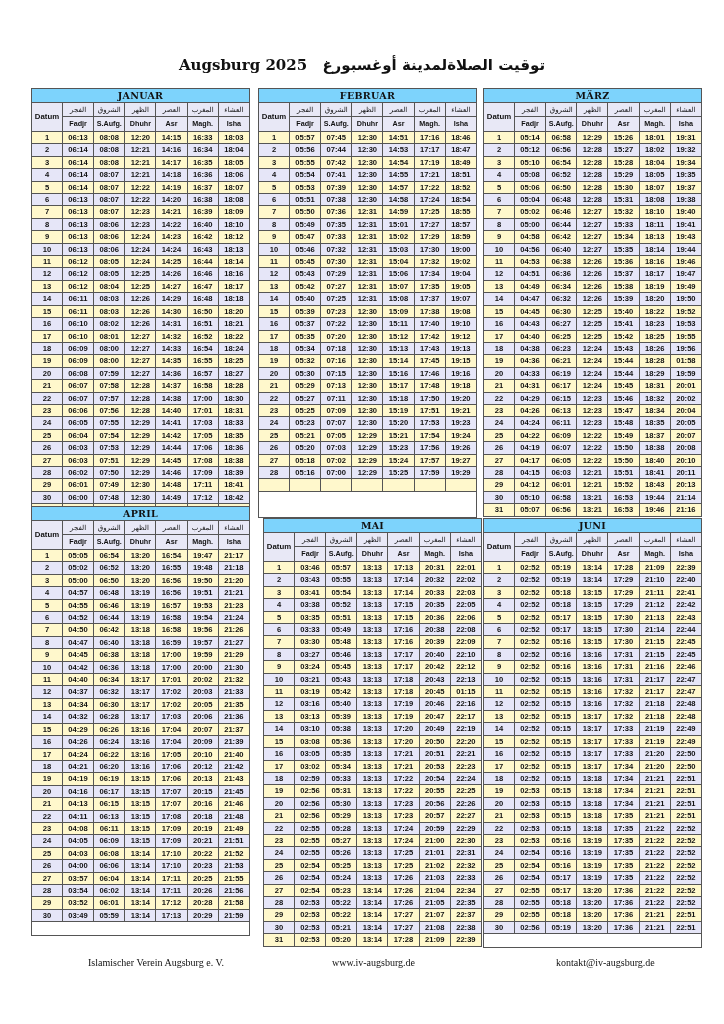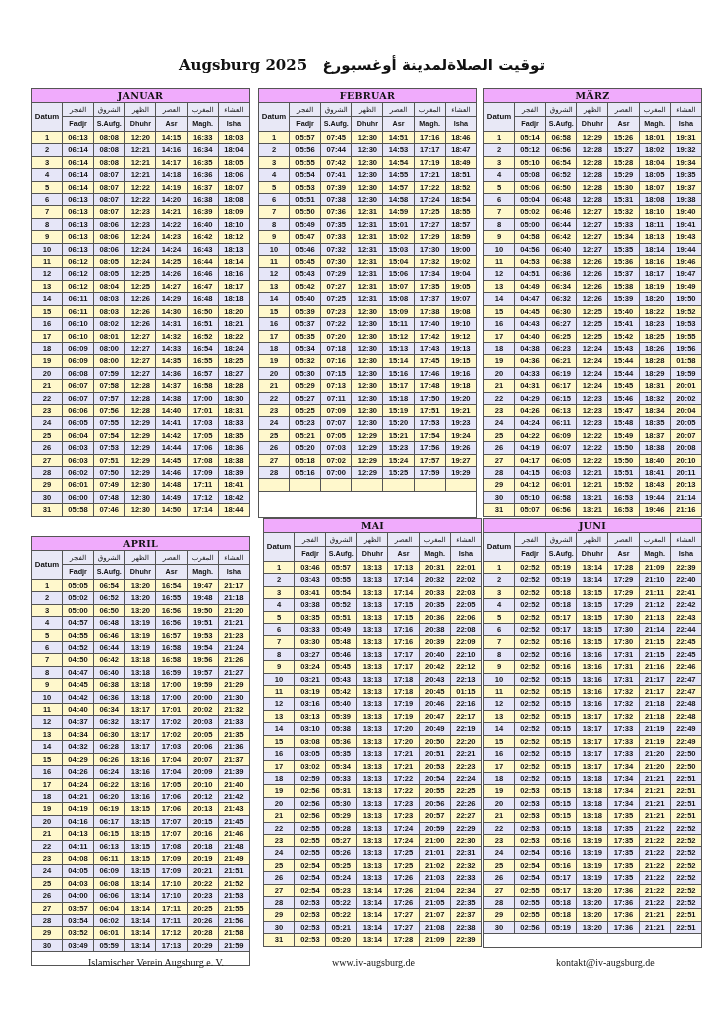--- a/index.html
+++ b/index.html
@@ -7,21 +7,21 @@
          font-family:"DejaVu Sans", sans-serif; color:#111; }
   .title { position:absolute; top:56px; left:0; width:724px; text-align:center;
            font-family:"DejaVu Serif", serif; font-weight:bold; font-size:15px; }
   .title .ar { margin-left:10px; font-family:"DejaVu Sans", sans-serif; font-weight:bold;margin-top:36px; }
   .grid { position:absolute; left:31px; top:88px; width:670px; }
   .month { position:absolute; width:219px; }
   table { border-collapse:collapse; width:100%; table-layout:fixed;
           font-family:"Liberation Sans", sans-serif; font-weight:bold; }
   td, th { border:1px solid #555; padding:0; text-align:center; font-size:7.6px;
            height:11.4px; line-height:11.4px; overflow:hidden; white-space:nowrap; }
-  th.mhead { background:#f0abfc; font-family:"DejaVu Serif", serif; font-size:9.5px;
+  th.mhead { background:#7dd3fc; font-family:"DejaVu Serif", serif; font-size:9.5px;
              height:13px; line-height:13px; letter-spacing:0.3px; }
   th.colh { background:#e8e8f6; font-size:7.2px; font-weight:bold; height:14px; line-height:14px; }
   th.colh.ar { font-size:7px; font-weight:normal; height:13px; line-height:13px; }
   th.datum { background:#e8e8f6; font-size:7.8px; }
   tr.odd td { background:#fff8cc; }
   tr.even td { background:#e6e6f8; }
   tr.blank td { background:#fff8cc; }
   td.empty { background:#ffffff !important; border-left:1px solid #555; border-right:1px solid #555; }
   col.c0 { width:31px; }
   .footer { position:absolute; top:957px; font-family:Liberation Serif, serif; font-size:10px; }
@@ -955,21 +955,21 @@
             <td>05:07</td>
             <td>06:56</td>
             <td>13:21</td>
             <td>16:53</td>
             <td>19:46</td>
             <td>21:16</td>
           </tr>
         </tbody>
       </table>
     </div>
-  <div class="month" id="m3" style="left:0;top:448px;">
+  <div class="month" id="m3" style="left:0;top:418px;">
       <table>
         <colgroup>
           <col class="c0">
           <col>
           <col>
           <col>
           <col>
           <col>
           <col>
         </colgroup>

